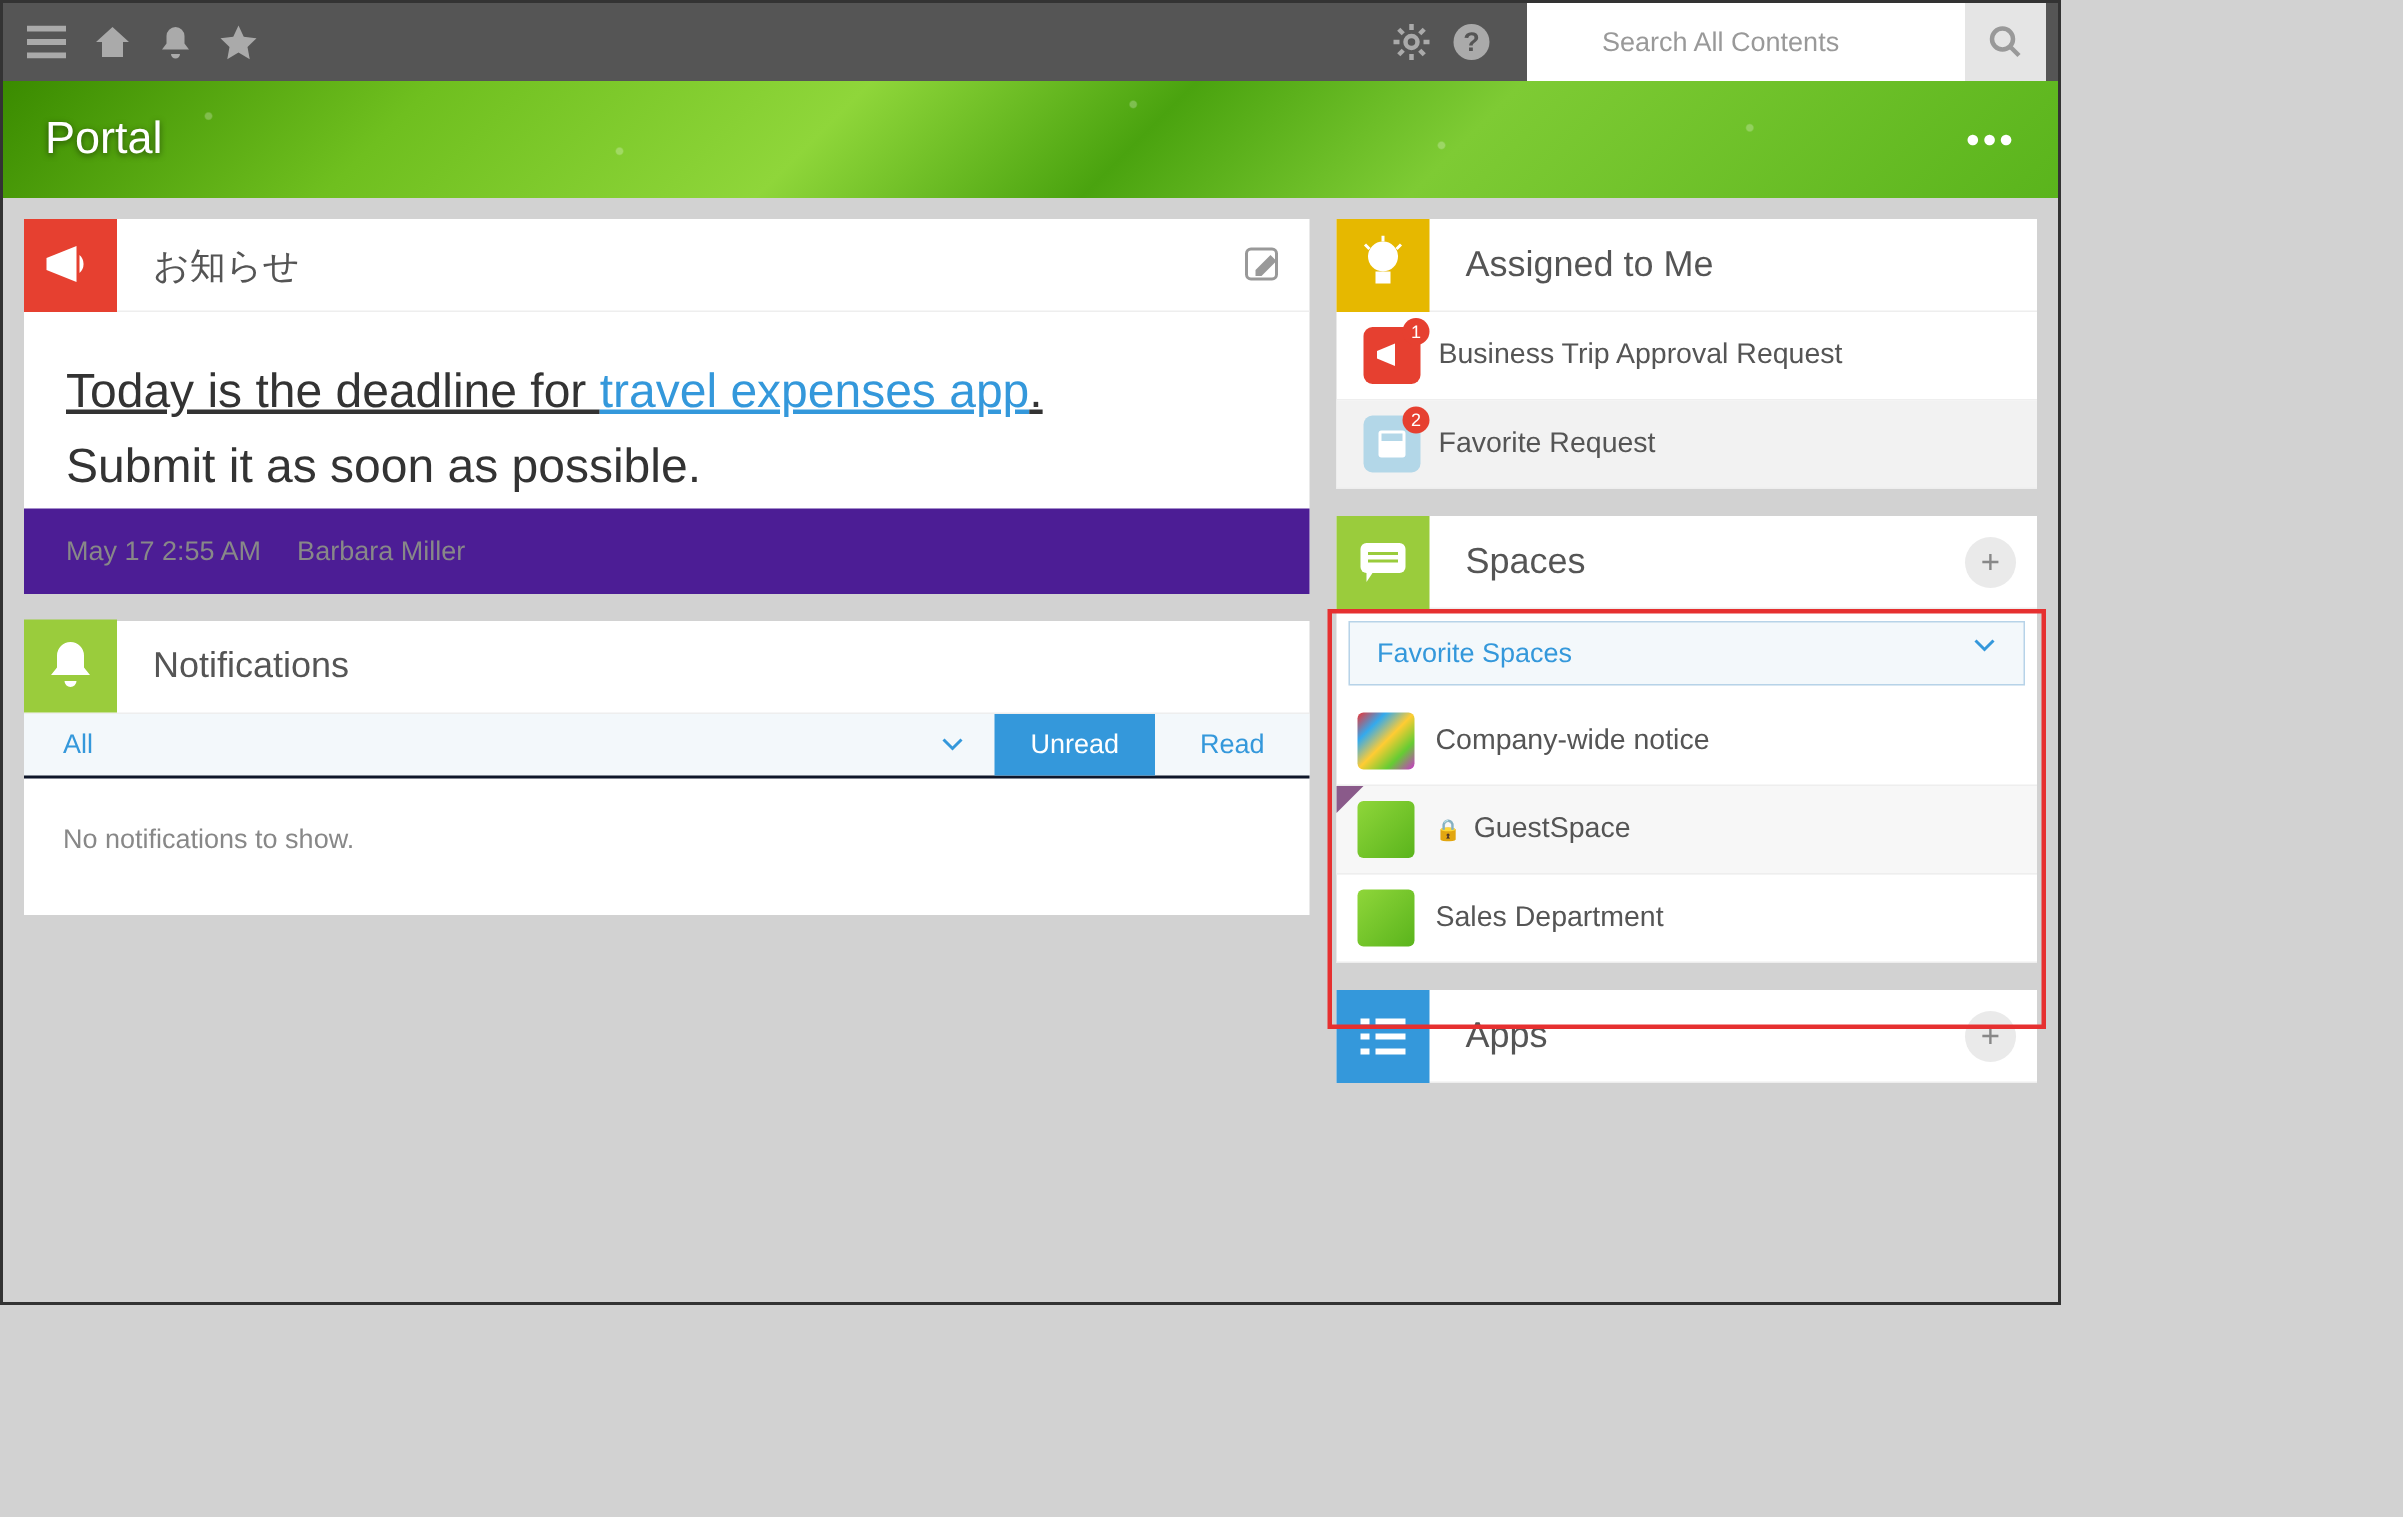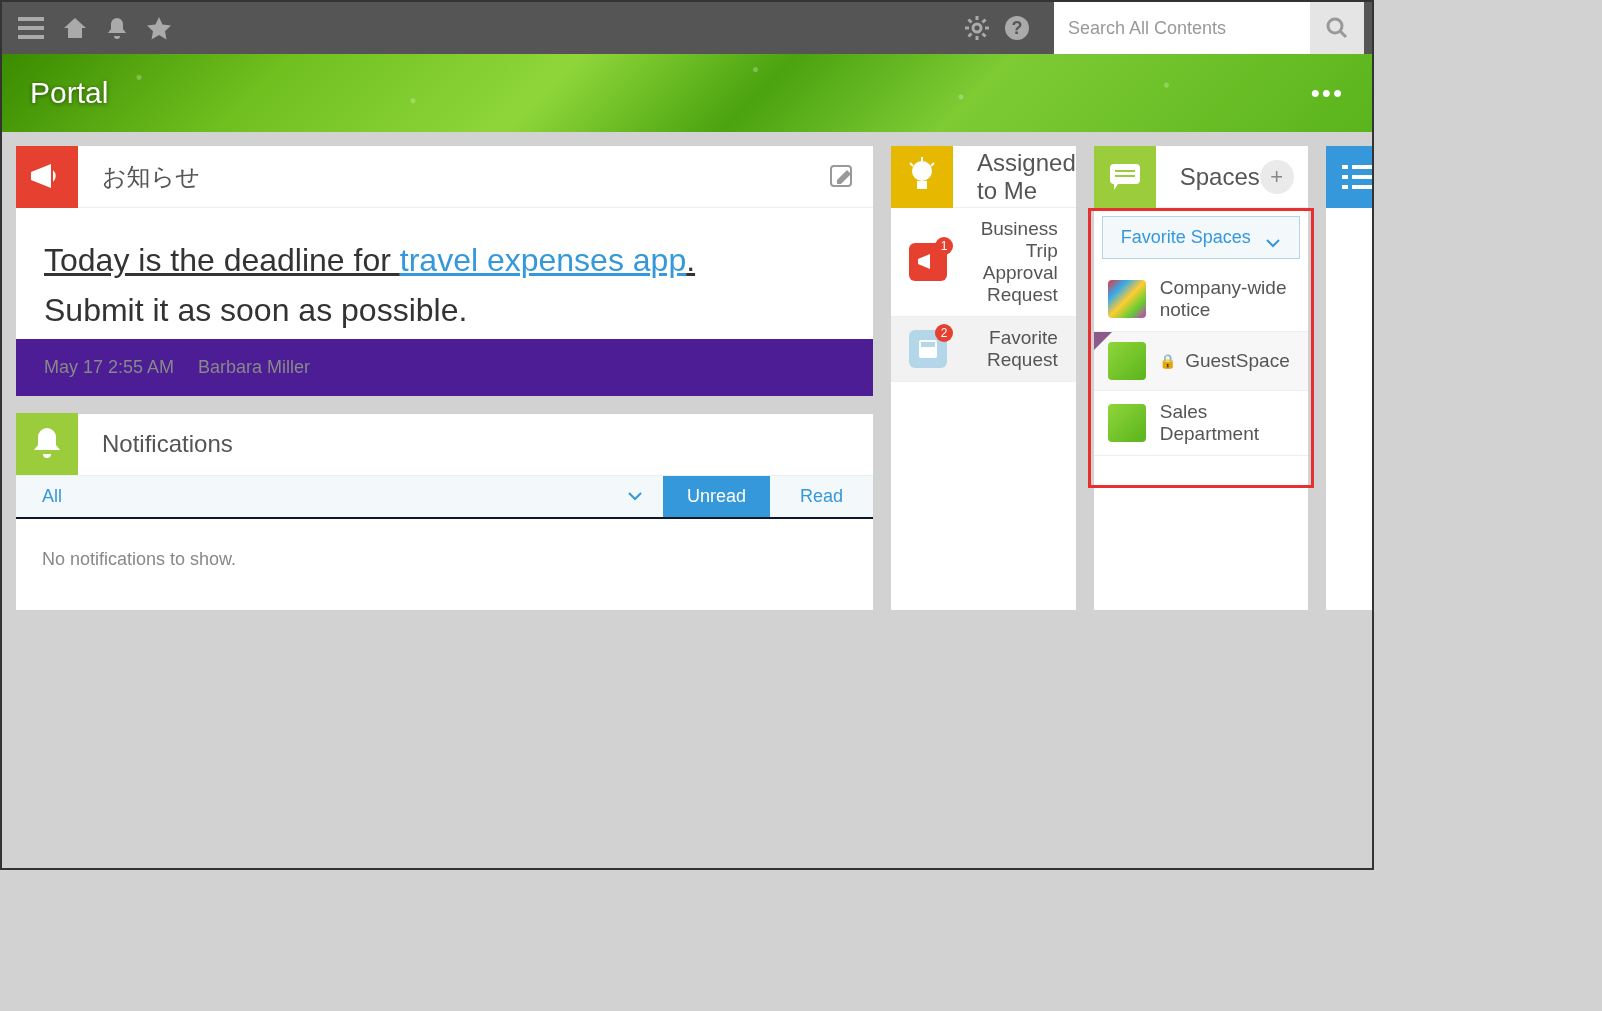--- a/index.html
+++ b/index.html
@@ -3,41 +3,41 @@
 <meta charset="utf-8">
 <style>
   * { box-sizing: border-box; margin: 0; padding: 0; }
   body { font-family: -apple-system, "Helvetica Neue", Arial, sans-serif; background: #d2d2d2; width: 1374px; height: 870px; overflow: hidden; border: 2px solid #333; }
   
   
   .topbar { background: #555; height: 52px; display: flex; align-items: center; padding: 0 8px; }
   .topbar-left { display: flex; gap: 18px; align-items: center; padding-left: 8px; }
   .topbar-right { margin-left: auto; display: flex; align-items: center; gap: 14px; }
   .topbar .icon { color: #aaa; cursor: pointer; display: flex; align-items: center; justify-content: center; }
-  .search-container { display: flex; background: #fff; height: 52px; margin-left: 10px; }
+  .search-container { display: flex; background: #fff; height: 52px; margin-left: 10px; padding-left: 36px; }
   .search-input { border: none; padding: 0 14px; font-size: 18px; width: 256px; outline: none; color: #555; }
   .search-input::placeholder { color: #999; }
   .search-btn { background: #e5e5e5; border: none; width: 54px; display: flex; align-items: center; justify-content: center; cursor: pointer; }
   
   
   .banner { height: 78px; position: relative; overflow: hidden; background: linear-gradient(135deg,#3a8b00 0%,#6fbf1f 20%,#8fd63a 40%,#4aa30f 55%,#7ecb34 70%,#5ab41c 100%); display: flex; align-items: center; padding: 0 28px; }
   .banner::before { content:""; position:absolute; inset:0; background:
     radial-gradient(circle at 10% 30%, rgba(255,255,255,.25) 2px, transparent 3px),
     radial-gradient(circle at 30% 60%, rgba(255,255,255,.25) 2px, transparent 3px),
     radial-gradient(circle at 55% 20%, rgba(255,255,255,.25) 2px, transparent 3px),
     radial-gradient(circle at 70% 55%, rgba(255,255,255,.25) 2px, transparent 3px),
     radial-gradient(circle at 85% 40%, rgba(255,255,255,.25) 2px, transparent 3px);
   }
   .banner-title { color: #fff; font-size: 30px; font-weight: 300; text-shadow: 0 1px 4px rgba(0,0,0,.5); position: relative; }
   .banner-dots { margin-left: auto; color: #fff; font-size: 26px; letter-spacing: 2px; cursor: pointer; position: relative; }
   
   
   .main { display: flex; gap: 18px; padding: 14px; }
   .col-left { flex: 1; display: flex; flex-direction: column; gap: 18px; }
-  .col-right { width: 467px; display: flex; flex-direction: row; gap: 18px; }
+  .col-right { width: 467px; display: flex; flex-direction: column; gap: 18px; }
   
   .card { background: #fff; }
   .card-header { display: flex; align-items: center; height: 62px; border-bottom: 1px solid #eee; }
   .card-header .icon-box { width: 62px; height: 62px; display: flex; align-items: center; justify-content: center; flex-shrink: 0; }
   .card-header .title { font-size: 24px; color: #555; padding-left: 24px; flex:1; font-weight: 300; }
   .card-header .title-sm { font-size: 24px; }
   .card-header .action { margin-left: auto; padding-right: 18px; color: #888; cursor: pointer; }
   
   
   .announce-body { padding: 28px 28px 10px; }
@@ -59,21 +59,21 @@
   .assigned-item { display:flex; align-items:center; gap:12px; padding: 10px 18px; border-bottom:1px solid #eee; }
   .assigned-item:nth-child(even){background:#f2f2f2;}
   .app-icon { width:38px; height:38px; border-radius:6px; display:flex; align-items:center; justify-content:center; position:relative; flex-shrink:0; }
   .app-icon .badge { position:absolute; top:-6px; right:-6px; background:#e64030; color:#fff; border-radius:10px; font-size:12px; min-width:18px; height:18px; display:flex; align-items:center; justify-content:center; padding:0 4px; }
   .assigned-item .label { font-size:19px; color:#555;text-align:right; }
   
   
   .spaces-section { position: relative; }
   .spaces-highlight { border: 3px solid #e63030; position:absolute; top:62px; left:-6px; right:-6px; height:280px; pointer-events:none; }
   .plus-btn { width:34px; height:34px; background:#eaeaea; border-radius:50%; display:flex; align-items:center; justify-content:center; margin-right:14px; cursor:pointer; color:#888; font-size:22px; }
-  .fav-spaces-dd { border:1px solid #b7d3e8; margin:8px; padding: 10px 18px; color:#3498db; font-size:18px; display:flex; align-items:flex-end; cursor:pointer; background:#f3f8fb;}
+  .fav-spaces-dd { border:1px solid #b7d3e8; margin:8px; padding: 10px 18px; color:#3498db; font-size:18px; display:flex; align-items:flex-start; cursor:pointer; background:#f3f8fb;}
   .fav-spaces-dd .chev { margin-left:auto; }
   .space-item { display:flex; align-items:center; gap:14px; padding: 10px 14px; border-bottom:1px solid #eee; position:relative; }
   .space-item:nth-child(even){background:#f7f7f7;}
   .space-thumb { width:38px; height:38px; border-radius:4px; flex-shrink:0; }
   .thumb-green { background: linear-gradient(135deg,#8fd63a,#5ab41c); }
   .thumb-pencils { background: linear-gradient(135deg,#e33,#3ae,#fc3,#6c3,#c3c); }
   .corner-fold { position:absolute; top:0; left:0; width:0; height:0; border-top:18px solid #8a5a8a; border-right:18px solid transparent; }
   .lock-icon { color:#999; font-size:14px; margin-right:-6px; }
   .space-item .label { font-size:19px; color:#555; }
   

